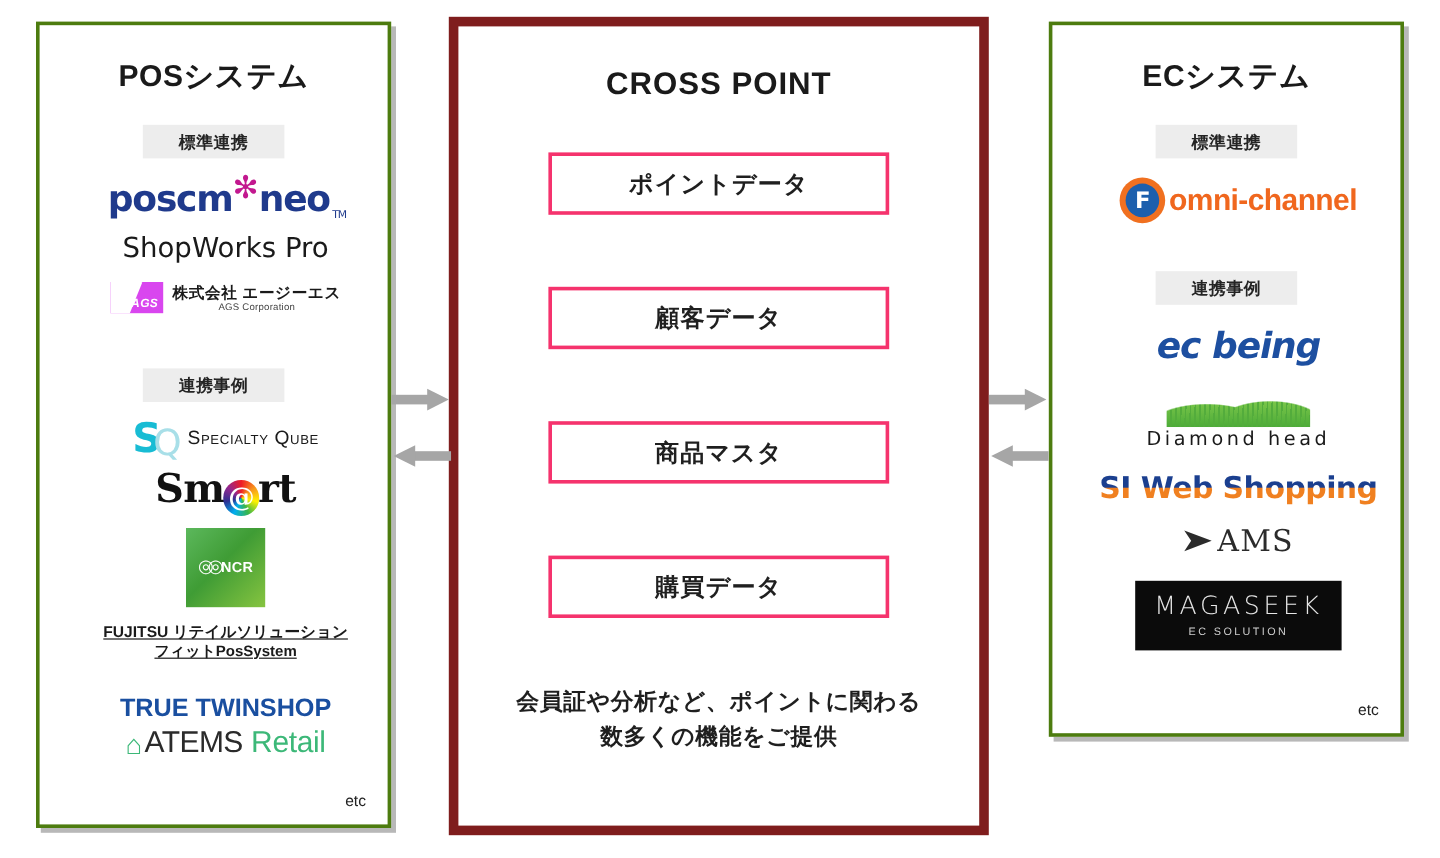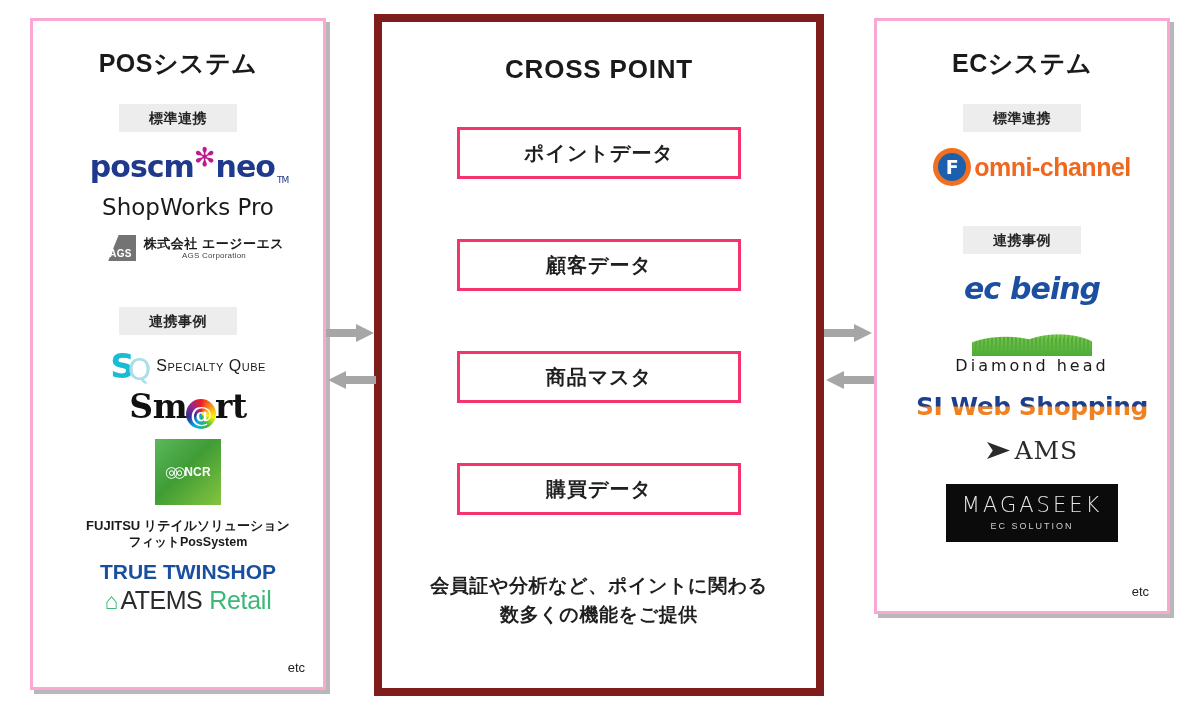--- a/index.html
+++ b/index.html
@@ -16,21 +16,21 @@
     position: relative;
   }
 
   
   .panel {
     position: absolute;
     background: #ffffff;
     box-sizing: border-box;
   }
   .panel-gray {
-    border: 3px solid #f9a8d4;
+    border: 3px solid #4d7c0f;
     box-shadow: 4px 4px 0 0 #b8b8b8;
   }
   .panel-pink {
     border: 8px solid #7f1d1d;
   }
   #pos-panel  { left: 30px;  top: 18px; width: 296px; height: 672px; }
   #cross-panel{ left: 374px; top: 14px; width: 450px; height: 682px; }
   #ec-panel   { left: 874px; top: 18px; width: 296px; height: 596px; }
 
   .panel-title {
@@ -152,24 +152,25 @@
   
   .ags-row {
     display: flex;
     align-items: center;
     justify-content: center;
     gap: 8px;
   }
   .ags-mark {
     width: 44px;
     height: 26px;
-    background: #737373;
+    background: #d946ef;
     position: relative;
     overflow: hidden;
     flex: none;
+    font-style: italic;
   }
   .ags-mark::before {
     content: "";
     position: absolute;
     left: -6px; top: -6px;
     width: 26px; height: 40px;
     background: #ffffff;
     transform: rotate(22deg);
   }
   .ags-mark .ags-txt {
@@ -263,20 +264,21 @@
   }
 
   
   .fujitsu {
     font-size: 13px;
     color: #1a1a1a;
     line-height: 1.35;
     text-align: center;
     font-weight: bold;
     letter-spacing: 0px;
+    text-decoration: underline;
   }
   .fujitsu .l2 { font-size: 12.5px; }
 
   
   .twinshop {
     font-size: 21px;
     font-weight: bold;
     color: #1a4fa0;
     letter-spacing: 0px;
   }
@@ -465,21 +467,21 @@
       <span class="rings">◎◎</span>
       <span class="ncr-txt">NCR</span>
     </div>
   </div>
 
   <div class="logo fujitsu" style="margin-top:12px;">
     <div>FUJITSU リテイルソリューション</div>
     <div class="l2">フィットPosSystem</div>
   </div>
 
-  <div class="logo twinshop" style="margin-top:10px;">TRUE TWINSHOP</div>
+  <div class="logo twinshop" style="margin-top:28px;">TRUE TWINSHOP</div>
 
   <div class="logo atems" style="margin-top:6px;">
     <span class="house">⌂</span>
     <span class="a-txt">ATEMS</span>
     <span class="r-txt">Retail</span>
   </div>
 
   <div class="etc">etc</div>
 </div>
 

